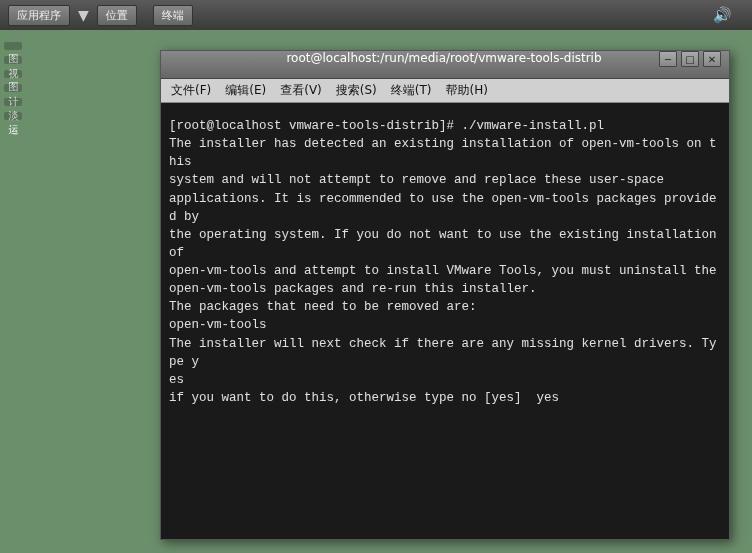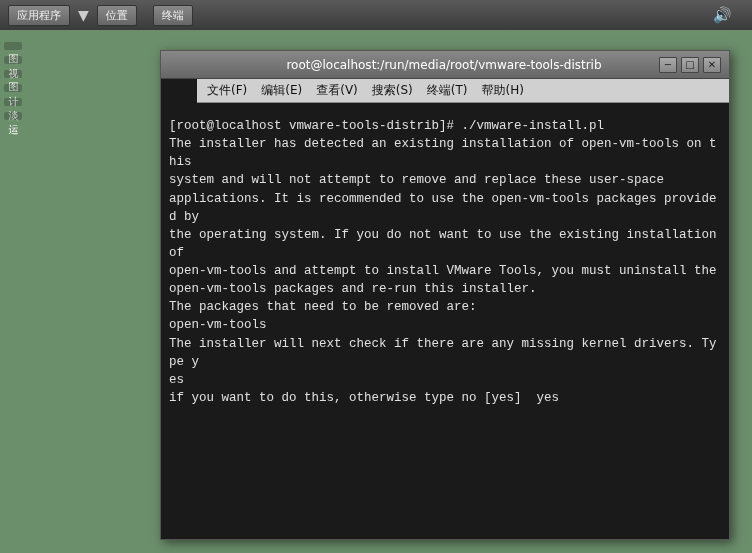--- a/index.html
+++ b/index.html
@@ -105,21 +105,21 @@
       box-shadow: 3px 3px 10px rgba(0,0,0,0.5);
       display: flex;
       flex-direction: column;
     }
 
     
     .terminal-titlebar {
       background: linear-gradient(to bottom, #888, #666);
       height: 28px;
       display: flex;
-      align-items: center;
+      align-items: flex-start;
       justify-content: space-between;
       padding: 0 8px;
       border-bottom: 1px solid #444;
     }
 
     .terminal-title {
       color: #fff;
       font-size: 12px;
       flex: 1;
       text-align: center;
@@ -146,21 +146,20 @@
 
     
     .terminal-menubar {
       background: #d0d0d0;
       height: 24px;
       display: flex;
       align-items: center;
       padding: 0 4px;
       gap: 2px;
       border-bottom: 1px solid #888;
-      margin-left: 36px;
     }
 
     .menu-item {
       color: #111;
       font-size: 12px;
       padding: 2px 6px;
       cursor: pointer;
       border-radius: 2px;
     }
 

